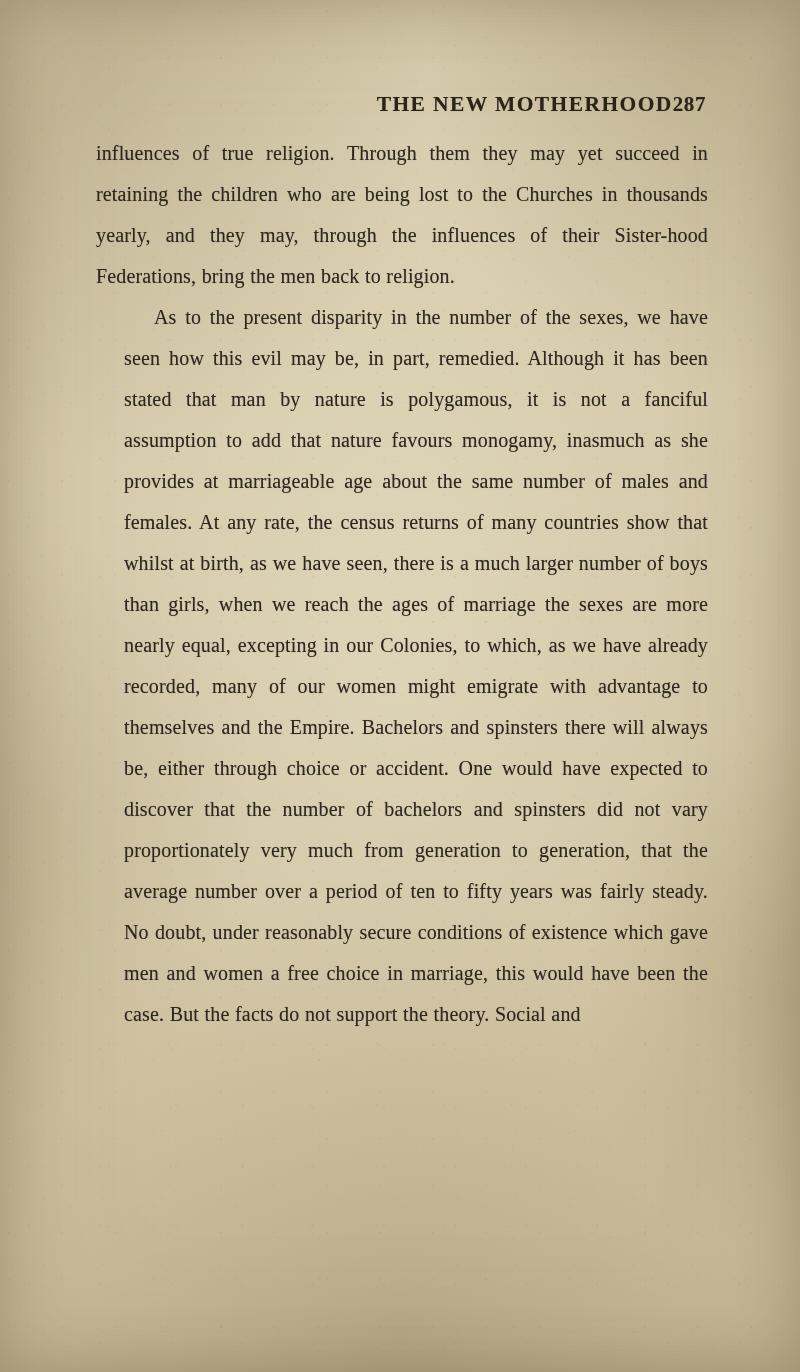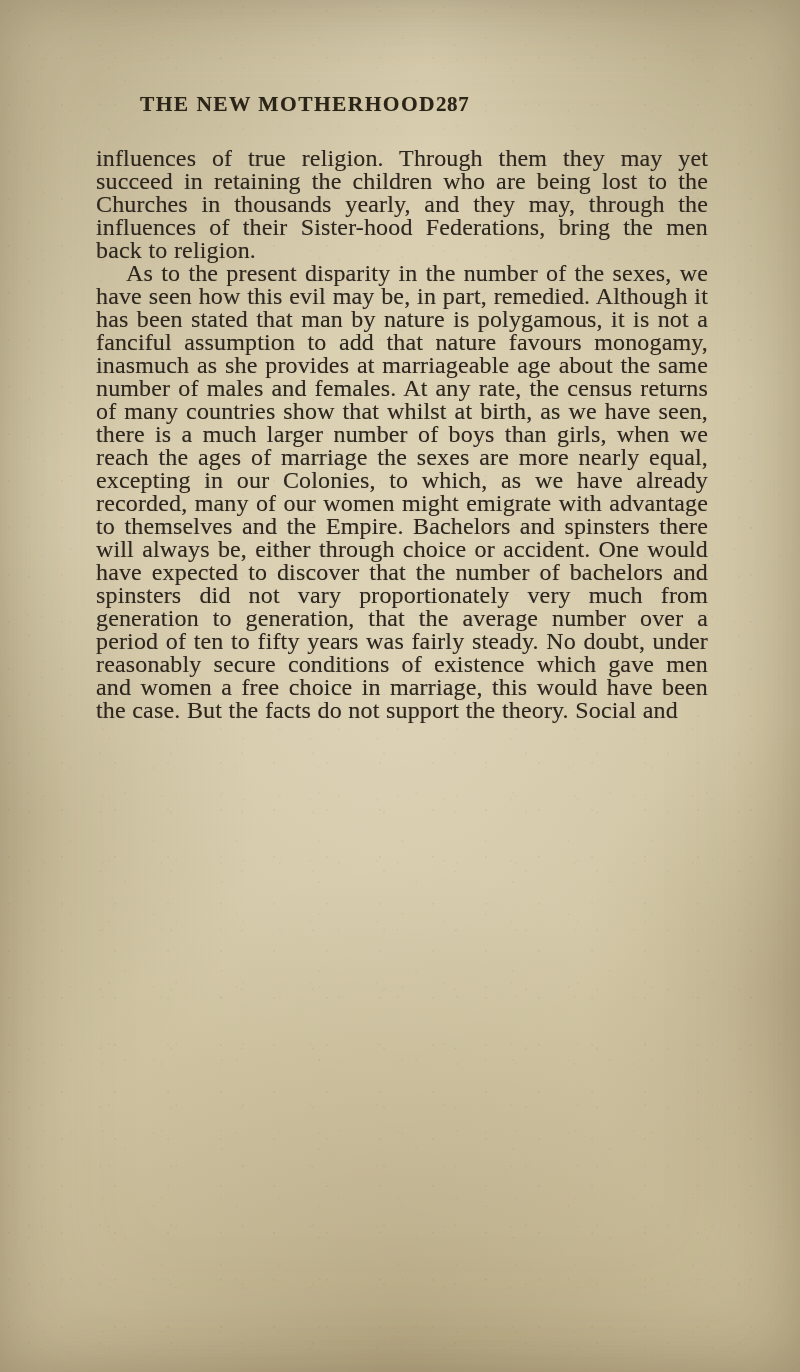--- a/index.html
+++ b/index.html
@@ -58,57 +58,58 @@
   .content {
     position: absolute;
     left: 96px;
     top: 92px;
     width: 612px;
   }
 
   .header {
     display: flex;
     align-items: baseline;
-    justify-content: flex-start;
-    margin-bottom: 30px;
+    justify-content: flex-end;
+    margin-bottom: 16px;
     padding-left: 44px;
     padding-right: 2px;
   }
 
   .running-title {
     font-size: 21.5px;
     letter-spacing: 1.4px;
     color: #2b2519;
     font-weight: 700;
     white-space: nowrap;
   }
 
   .page-number {
     font-size: 21px;
     letter-spacing: 0.6px;
     color: #2c2619;
     font-weight: 700;
   }
 
   .body-text {
-    font-size: 24px;
-    line-height: 23px;
+    font-size: 20px;
+    line-height: 41px;
     color: #2e2720;
     text-align: justify;
     text-justify: inter-word;
     letter-spacing: 0.15px;
     word-spacing: 0.4px;
   }
 
   .body-text p {
     margin: 0;
   }
 
   .body-text p.indent {
     text-indent: 30px;
+    margin-left: 28px;
   }
 
   
   .body-text, .running-title, .page-number {
     text-shadow: 0 0 0.7px rgba(40,32,20,0.35);
   }
 </style>
 </head>
 <body>
 

